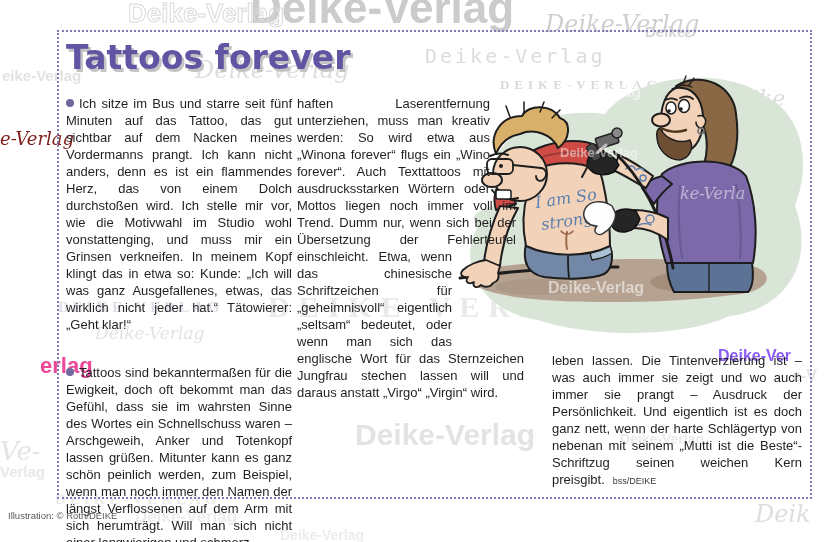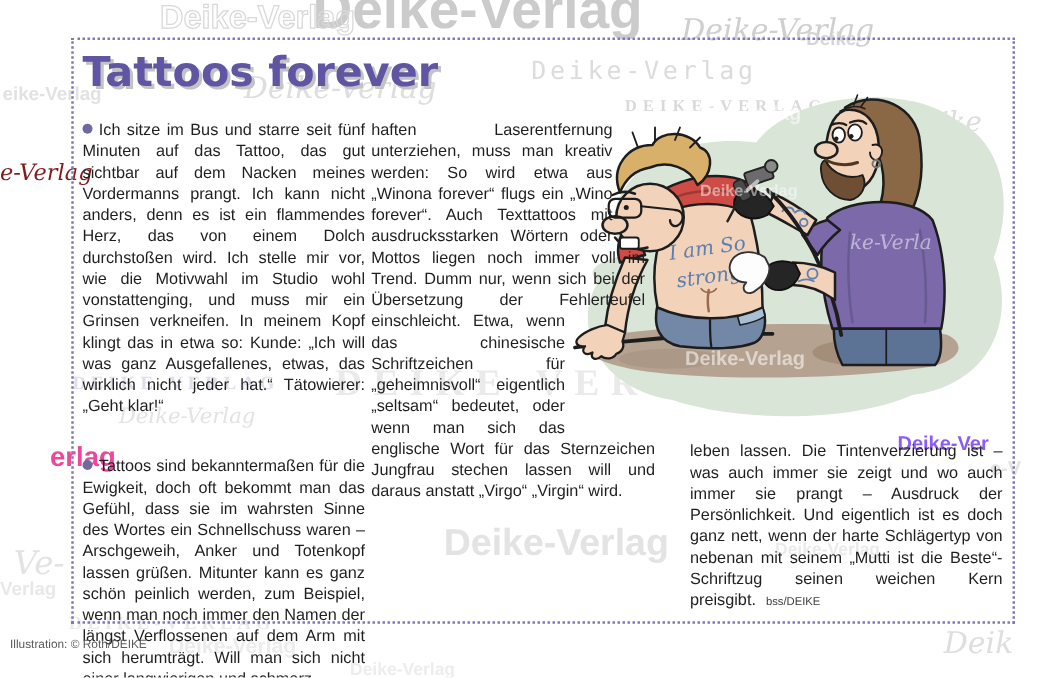--- a/index.html
+++ b/index.html
@@ -69,21 +69,21 @@
       <span class="wm bold" style="left: 732px; top: 178px; font-size: 24px; color: rgb(222, 222, 222);">De</span>
       <span class="wm script" style="left: 0px; top: 130px; font-size: 18px; color: #7f1d1d;">e-Verlag</span>
       <span class="wm caps" style="left: 58px; top: 300px; font-size: 15px; color: rgb(221, 224, 232); letter-spacing: 4px;">DEIKE-VERLAG</span>
       <span class="wm script" style="left: 95px; top: 325px; font-size: 17px; color: rgb(227, 227, 227);">Deike-Verlag</span>
       <span class="wm bold" style="left: 40px; top: 355px; font-size: 22px; color: #ec4899;">erlag</span>
       <span class="wm caps" style="left: 268px; top: 292px; font-size: 30px; color: rgb(234, 234, 234); letter-spacing: 9px;">DEIKE-VERLAG</span>
       <span class="wm bold" style="left: 718px; top: 348px; font-size: 16px; color: #8b5cf6;">Deike-Ver</span>
       <span class="wm bold" style="left: 792px; top: 368px; font-size: 16px; color: rgb(227, 227, 227); text-align: right;">e-V</span>
       <span class="wm bold" style="left: 355px; top: 420px; font-size: 30px; color: rgb(227, 227, 227);">Deike-Verlag</span>
       <span class="wm bold" style="left: 620px; top: 432px; font-size: 14px; color: rgb(234, 234, 234);">Deike-Verlag</span>
-      <span class="wm script" style="left: 11px; top: 438px; font-size: 26px; color: rgb(227, 227, 227);">Ve-</span>
+      <span class="wm script" style="left: 0px; top: 438px; font-size: 26px; color: rgb(227, 227, 227);">Ve-</span>
       <span class="wm bold" style="left: 0px; top: 464px; font-size: 15px; color: rgb(232, 232, 232);">Verlag</span>
       <span class="wm caps" style="left: 55px; top: 492px; font-size: 15px; color: rgb(235, 235, 235); letter-spacing: 4px;">DEIKE-VERLAG</span>
       <span class="wm bold" style="left: 135px; top: 508px; font-size: 17px; color: rgb(236, 236, 236);">Deike-Verlag</span>
       <span class="wm script" style="left: 755px; top: 502px; font-size: 24px; color: rgb(222, 222, 222);">Deik</span>
       <span class="wm bold" style="left: 280px; top: 528px; font-size: 14px; color: rgb(237, 237, 237);">Deike-Verlag</span>
     </div>
 
   <div class="frame"></div>
 
   <div class="title">Tattoos forever</div>

